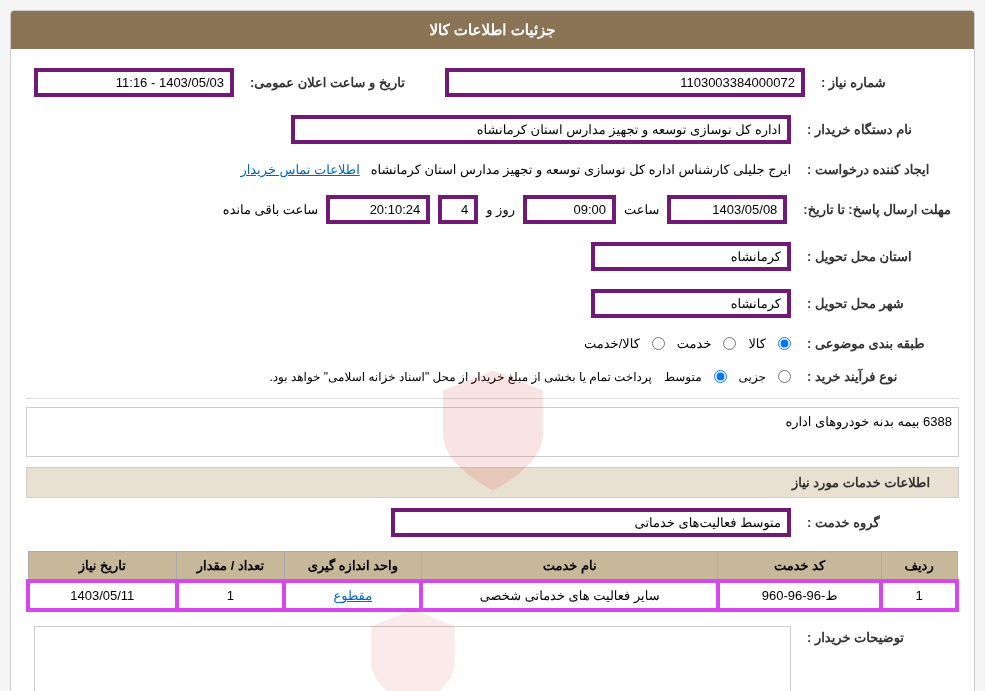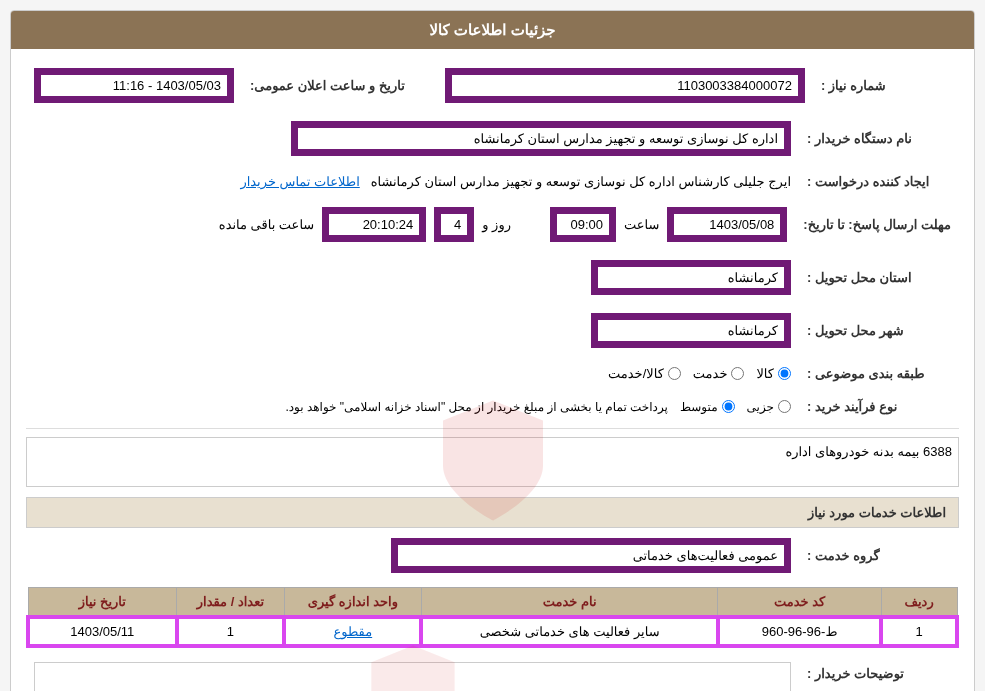--- a/index.html
+++ b/index.html
@@ -45,58 +45,58 @@
       color: #333;
       font-weight: bold;
       white-space: nowrap;
       text-align: left;
       width: 160px;
     }
     .value-cell {
       text-align: right;
     }
     .input-box {
-      border: 7px solid #701a75;
+      border: 4px solid #701a75;
       background: #fff;
       padding: 3px 6px;
       min-height: 22px;
       display: inline-block;
     }
     .wide-box {
       width: 360px;
     }
     .link-blue {
       color: #0066cc;
       text-decoration: underline;
     }
     .section-header {
       background: #e8e0d0;
       border: 1px solid #ccc;
-      padding: 7px 12px;
+      padding: 7px 28px;
       font-weight: bold;
       color: #333;
       margin: 10px 0 6px 0;
       text-align: right;
     }
     .deadline-row {
       display: flex;
       align-items: center;
       gap: 8px;
       direction: rtl;
     }
     .radio-group {
       display: flex;
       align-items: center;
       gap: 12px;
       direction: rtl;
     }
     .radio-item {
       display: flex;
       align-items: center;
-      gap: 4px;
+      gap: 12px;
     }
     .radio-item input[type=radio] {
       margin: 0;
     }
     .process-row {
       display: flex;
       align-items: center;
       gap: 12px;
       direction: rtl;
       font-size: 12px;
@@ -113,21 +113,21 @@
     .services-table {
       width: 100%;
       border-collapse: collapse;
       margin-top: 8px;
     }
     .services-table th {
       background: #c8b89a;
       border: 1px solid #aaa;
       padding: 6px 8px;
       text-align: center;
-      color: #7f1d1d;
+      color: #000000;
       font-weight: bold;
     }
     .services-table td {
       border: 4px solid #d946ef;
       padding: 5px 24px;
       text-align: center;
     }
     .services-table td.link-blue {
       color: #0066cc;
     }
@@ -217,21 +217,21 @@
         </table>
 
       <table class="info-table">
         <tbody>
             <tr>
           <td class="label-cell">مهلت ارسال پاسخ: تا تاریخ:</td>
           <td class="value-cell">
             <div class="deadline-row">
               <span class="input-box" style="width:120px;">1403/05/08</span>
               <span>ساعت</span>
-              <span class="input-box" style="width:66px;margin-left:31px;">09:00</span>
+              <span class="input-box" style="width:93px;">09:00</span>
               <span>روز و</span>
               <span class="input-box" style="width:40px;">4</span>
               <span class="input-box" style="width:104px;">20:10:24</span>
               <span>ساعت باقی مانده</span>
             </div>
           </td>
         </tr>
       </tbody>
         </table>
 
@@ -317,21 +317,21 @@
         </div>
       </div>
 
       <div class="section-header">اطلاعات خدمات مورد نیاز</div>
 
       <table class="info-table">
         <tbody>
             <tr>
           <td class="label-cell">گروه خدمت :</td>
           <td class="value-cell">
-            <span class="input-box" style="width:400px;">عمومی فعالیت‌های خدماتی</span>
+            <span class="input-box" style="width:400px;">متوسط فعالیت‌های خدماتی</span>
           </td>
         </tr>
       </tbody>
         </table>
 
       <table class="services-table">
         <thead>
           <tr>
             <th>ردیف</th>
             <th>کد خدمت</th>

